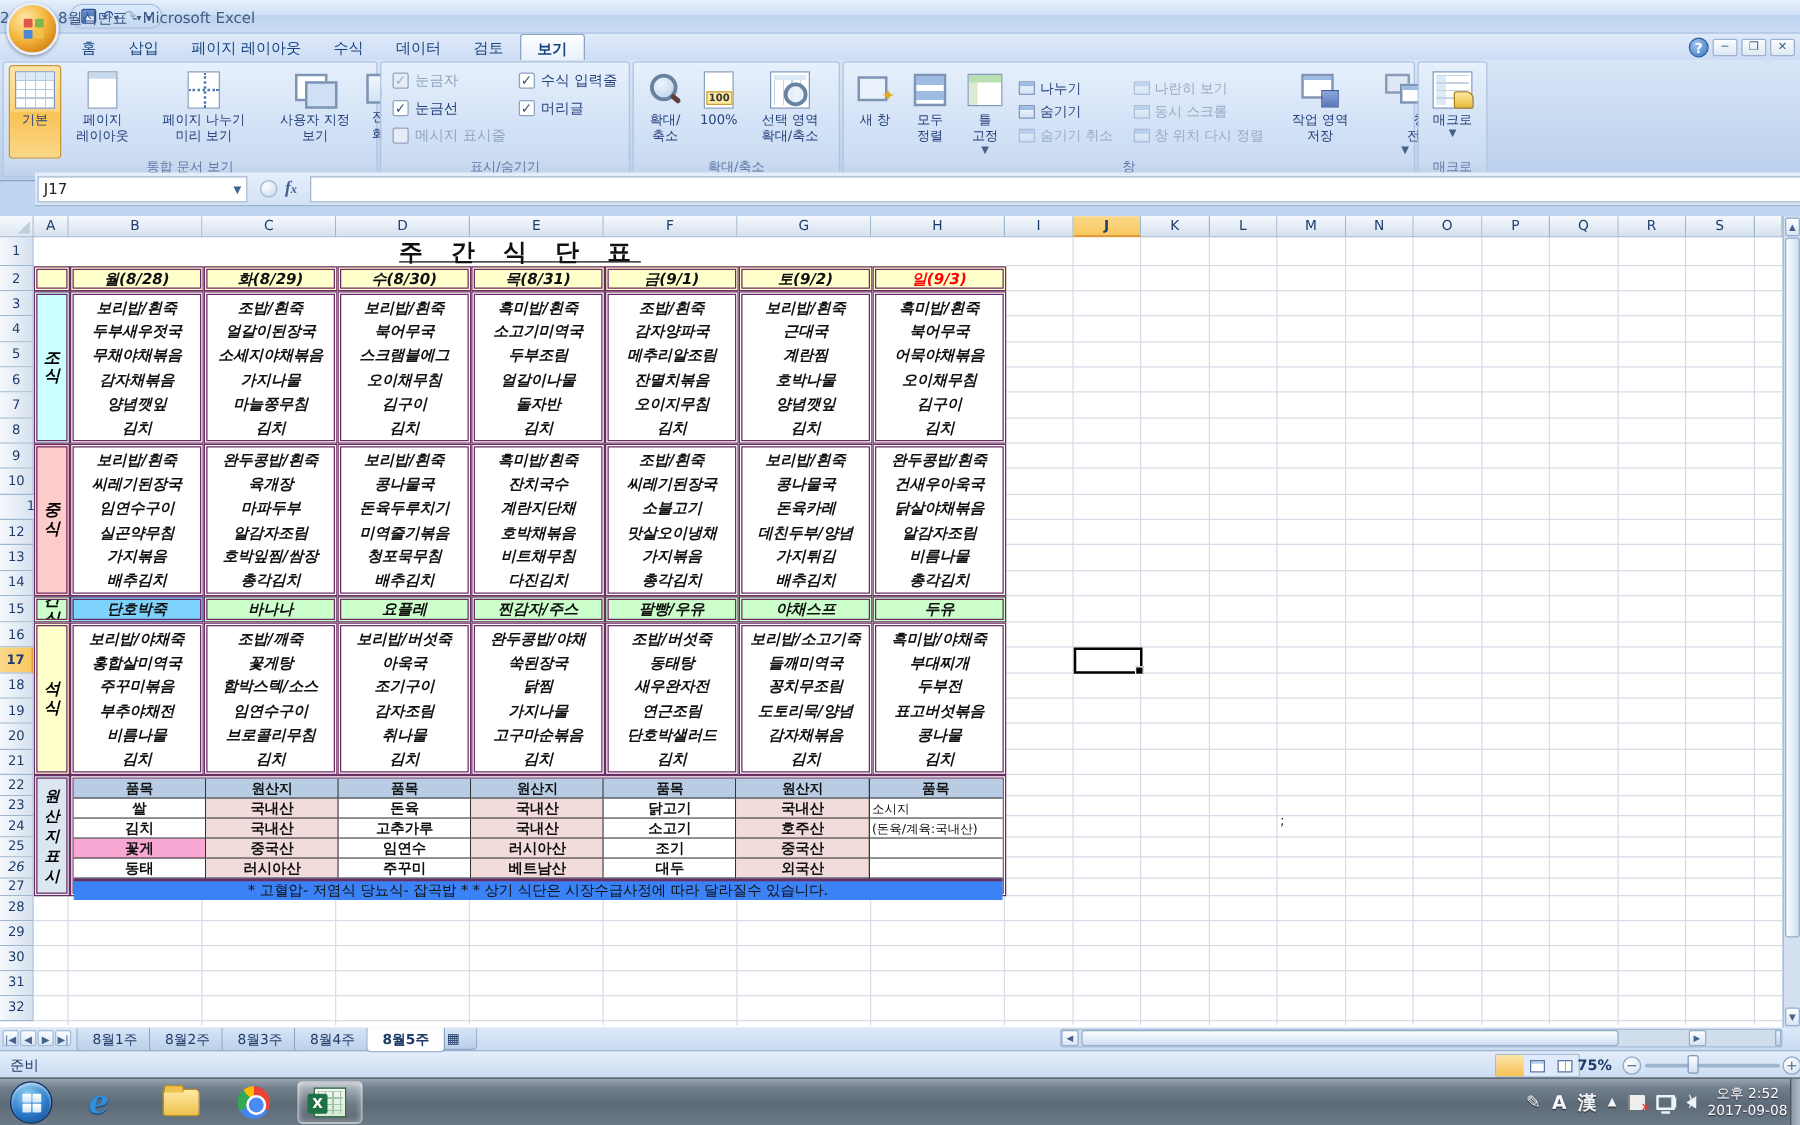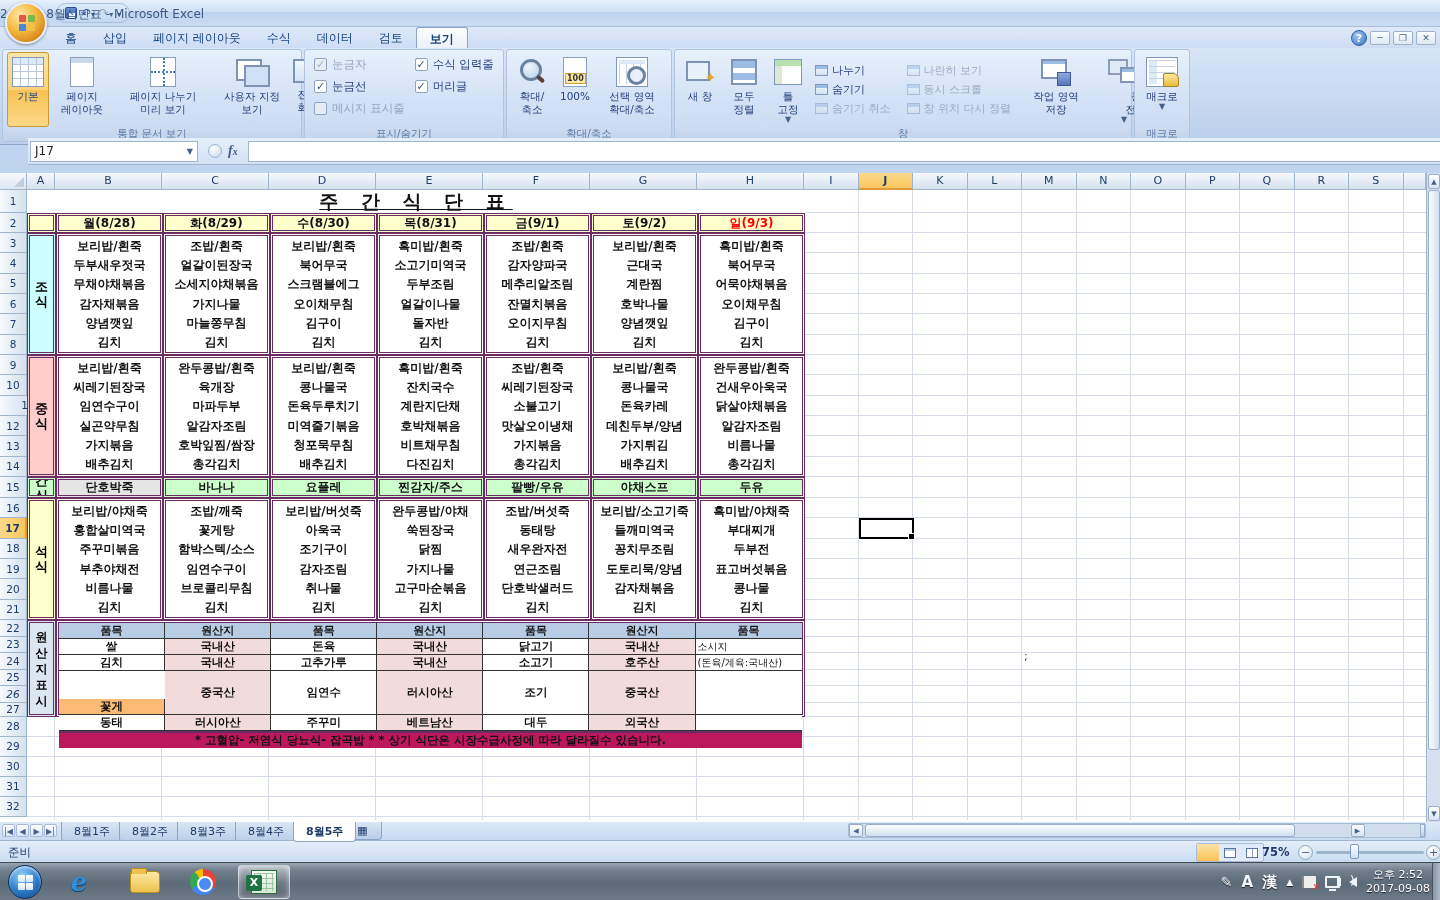--- a/index.html
+++ b/index.html
@@ -136,42 +136,42 @@
   .gl-v { position:absolute; top:0; width:1px; height:630px; background:#d6dde8; }
   .sel-cell { position:absolute; border:2px solid #000; background:transparent; z-index:30; }
   .sel-cell::after { content:""; position:absolute; right:-3px; bottom:-3px; width:5px; height:5px; background:#000; border:1px solid #fff; }
   .stray { position:absolute; font-size:11px; color:#333; z-index:5; }
 
   
   #menu-table { position:absolute; left:0; top:0; width:778px; background:#fff; z-index:10; }
   .mt-title-row { height:23px; display:flex; align-items:center; justify-content:center; }
   .mt-title { font-size:19px; font-weight:bold; letter-spacing:8px; color:#111; text-decoration:underline; white-space:nowrap; }
   .mt-row { display:flex; width:778px; }
-  .mt-cell { border:3px double #6a2c62; overflow:hidden; }
+  .mt-cell { border:3px double #6a2c62; overflow:hidden;font-style:italic; }
   .mt-label { flex:0 0 29px; display:flex; align-items:center; justify-content:center;
     font-weight:bold; font-size:13px; white-space:pre-line; line-height:15px; text-align:center; }
   .mt-day { flex:0 0 107px; background:#ffffcc; font-weight:bold; font-size:12px; text-align:center;
     display:flex; align-items:center; justify-content:center; color:#111; }
   .mt-meal { flex:0 0 107px; background:#fff; display:flex; flex-direction:column; justify-content:space-around; padding:0 1px; }
   .meal-line { font-size:12px; font-weight:bold; color:#111; text-align:center; line-height:18px; white-space:nowrap; }
   .mt-snack { flex:0 0 107px; font-weight:bold; font-size:12px; text-align:center; display:flex; align-items:center; justify-content:center; color:#111; }
   .origin-row { height:97px; }
   .origin-label { line-height:16px !important; font-size:12px !important; }
   .origin-right { flex:0 0 749px; border:3px double #6a2c62; display:flex; flex-direction:column; background:#fff; }
   .origin-sub { flex:0 0 77px; display:flex; flex-direction:column; }
   .o-row { display:flex; flex:1; }
   .o-cell { flex:0 0 106.1px; border-right:1px solid #333; border-bottom:1px solid #333;
     display:flex; align-items:center; justify-content:center; font-size:11.5px; font-weight:bold; color:#111; overflow:hidden; }
   .o-row .o-cell:last-child { border-right:none; }
   .o-head { background:#b8cce4; font-size:11px; }
   .o-item { background:#fff; }
   .o-origin { background:#f2dcdb; }
   .o-note { justify-content:flex-start; font-size:10px; font-weight:normal; padding-left:2px; white-space:nowrap; }
-  .origin-footer { flex:1; background:#be185d; display:flex; align-items:center; justify-content:center;
-    font-size:11.5px; font-weight:bold; color:#111; border-top:2px solid #6a2c62; white-space:nowrap; }
+  .origin-footer { flex:1; background:#3b82f6; display:flex; align-items:center; justify-content:center;
+    font-size:11.5px; font-weight:normal; color:#111; border-top:2px solid #6a2c62; white-space:nowrap; }
 
   
   .vscroll { position:absolute; right:0; top:173px; width:14px; height:649px; background:#d3e0f0; border-left:1px solid #9eb6ce; }
   .vs-btn { position:absolute; left:1px; width:12px; height:15px; background:linear-gradient(#fdfeff,#d8e5f4); border:1px solid #98aecb; border-radius:2px; font-size:7px; color:#44618b; text-align:center; line-height:14px; }
   .vs-thumb { position:absolute; left:1px; top:17px; width:12px; height:560px; background:linear-gradient(to right,#fdfeff,#cfdff1); border:1px solid #98aecb; border-radius:3px; }
   .sheetbar { position:absolute; left:0; top:822px; width:1440px; height:18px; background:linear-gradient(#dce9f8,#c9dbf1); display:flex; align-items:flex-start; }
   .nav-btns { display:flex; gap:1px; padding:2px 4px 0 2px; }
   .nav-btns span { width:13px; height:13px; font-size:8px; line-height:13px; text-align:center; color:#44618b;
     background:linear-gradient(#fdfeff,#d8e5f4); border:1px solid #a7bcd8; border-radius:2px; }
   .stab { padding:2px 12px 2px 12px; font-size:11px; color:#1e3a68; background:linear-gradient(#d8e6f6,#b9cfe9);
@@ -663,21 +663,21 @@
               <div class="meal-line">건새우아욱국</div>
               <div class="meal-line">닭살야채볶음</div>
               <div class="meal-line">알감자조림</div>
               <div class="meal-line">비름나물</div>
               <div class="meal-line">총각김치</div>
             </div>
           </div>
           <div class="mt-row" style="height: 21px;">
             <div class="mt-cell mt-label" style="background: rgb(204, 255, 204);">간
 식</div>
-            <div class="mt-cell mt-snack" style="background: #e5e5e5;">단호박죽</div>
+            <div class="mt-cell mt-snack" style="background: #7dd3fc;">단호박죽</div>
             <div class="mt-cell mt-snack" style="background: rgb(204, 255, 204);">바나나</div>
             <div class="mt-cell mt-snack" style="background: rgb(204, 255, 204);">요플레</div>
             <div class="mt-cell mt-snack" style="background: rgb(204, 255, 204);">찐감자/주스</div>
             <div class="mt-cell mt-snack" style="background: rgb(204, 255, 204);">팥빵/우유</div>
             <div class="mt-cell mt-snack" style="background: rgb(204, 255, 204);">야채스프</div>
             <div class="mt-cell mt-snack" style="background: rgb(204, 255, 204);">두유</div>
           </div>
           <div class="mt-row" style="height: 122px;">
             <div class="mt-cell mt-label" style="background: rgb(255, 255, 204);">석
 식</div>
@@ -767,21 +767,21 @@
                 <div class="o-row">
                   <div class="o-cell o-item">김치</div>
                   <div class="o-cell o-origin">국내산</div>
                   <div class="o-cell o-item">고추가루</div>
                   <div class="o-cell o-origin">국내산</div>
                   <div class="o-cell o-item">소고기</div>
                   <div class="o-cell o-origin">호주산</div>
                   <div class="o-cell o-item o-note">(돈육/계육:국내산)</div>
                 </div>
                 <div class="o-row">
-                  <div class="o-cell o-item" style="background: #fdba74; margin-top: 28px;">꽃게</div>
+                  <div class="o-cell o-item" style="background: #f9a8d4;">꽃게</div>
                   <div class="o-cell o-origin">중국산</div>
                   <div class="o-cell o-item">임연수</div>
                   <div class="o-cell o-origin">러시아산</div>
                   <div class="o-cell o-item">조기</div>
                   <div class="o-cell o-origin">중국산</div>
                   <div class="o-cell o-item"></div>
                 </div>
                 <div class="o-row">
                   <div class="o-cell o-item">동태</div>
                   <div class="o-cell o-origin">러시아산</div>

